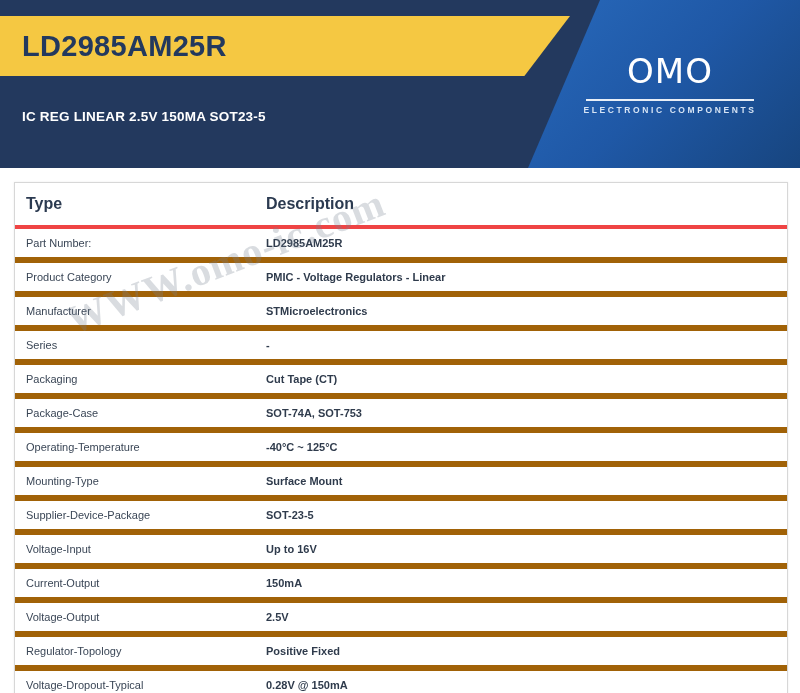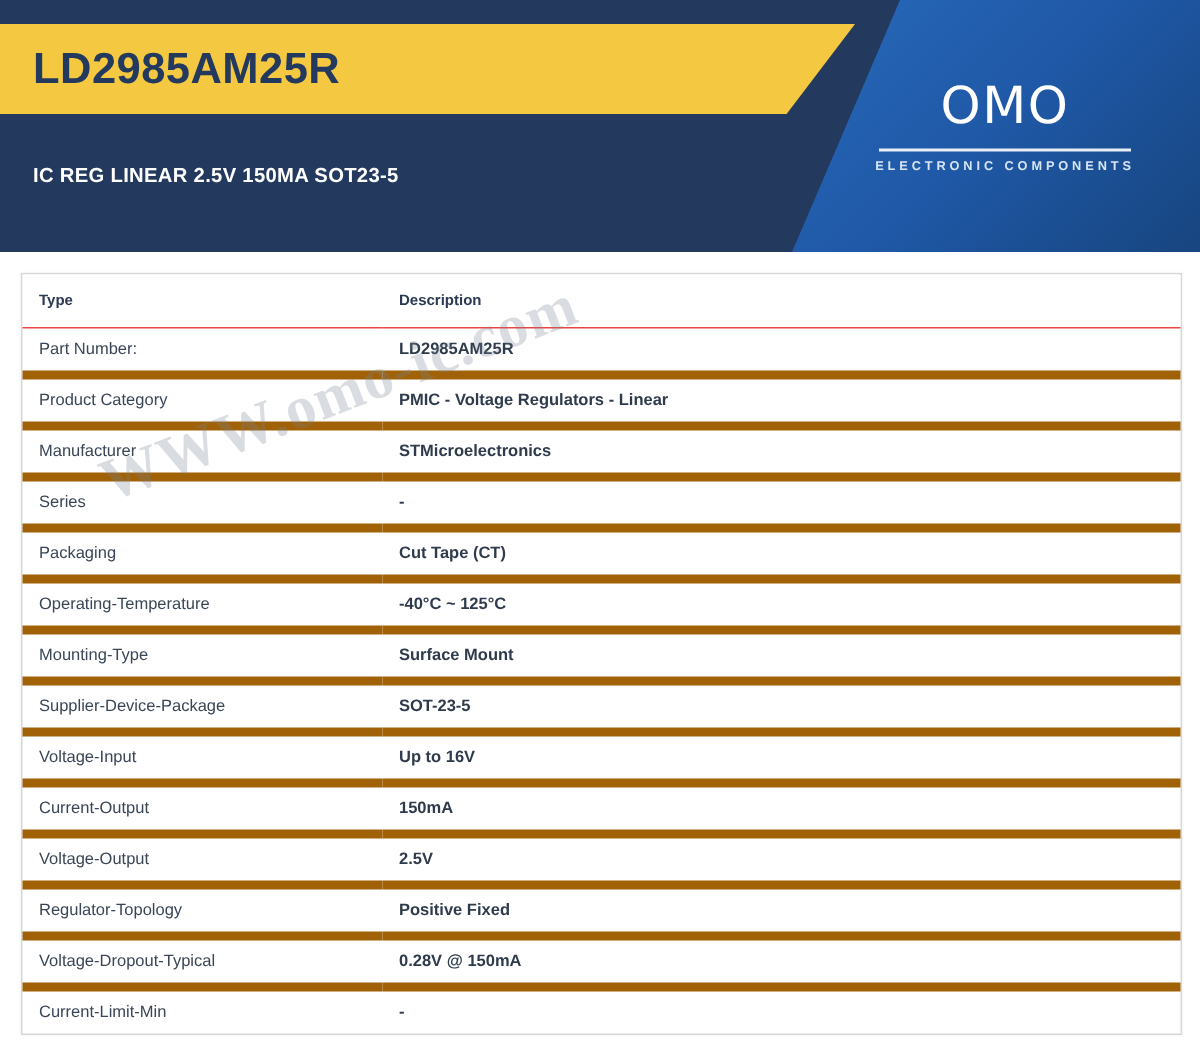--- a/index.html
+++ b/index.html
@@ -121,25 +121,25 @@
     background: #ffffff;
     box-shadow: 0 0 2px rgba(0,0,0,0.08);
   }
   table {
     border-collapse: collapse;
     width: 100%;
     table-layout: fixed;
   }
   th {
     text-align: left;
-    font-size: 10px;
+    font-size: 16px;
     font-weight: bold;
     color: #2b3a50;
     padding: 12px 12px 12px 11px;
-    border-bottom: 1px solid #ef4444;
+    border-bottom: 4px solid #ef4444;
     background: #ffffff;
   }
   td {
     font-size: 11px;
     color: #3a4656;
     padding: 8px 12px 8px 11px;
     border-bottom: 6px solid #a16207;
     vertical-align: middle;
     height: 11px;
   }
@@ -213,20 +213,24 @@
         </tr>
         <tr>
           <td class="key">Series</td>
           <td class="val">-</td>
         </tr>
         <tr>
           <td class="key">Packaging</td>
           <td class="val">Cut Tape (CT)</td>
         </tr>
         <tr>
+          <td class="key">Package-Case</td>
+          <td class="val">SOT-74A, SOT-753</td>
+        </tr>
+        <tr>
           <td class="key">Operating-Temperature</td>
           <td class="val">-40°C ~ 125°C</td>
         </tr>
         <tr>
           <td class="key">Mounting-Type</td>
           <td class="val">Surface Mount</td>
         </tr>
         <tr>
           <td class="key">Supplier-Device-Package</td>
           <td class="val">SOT-23-5</td>

